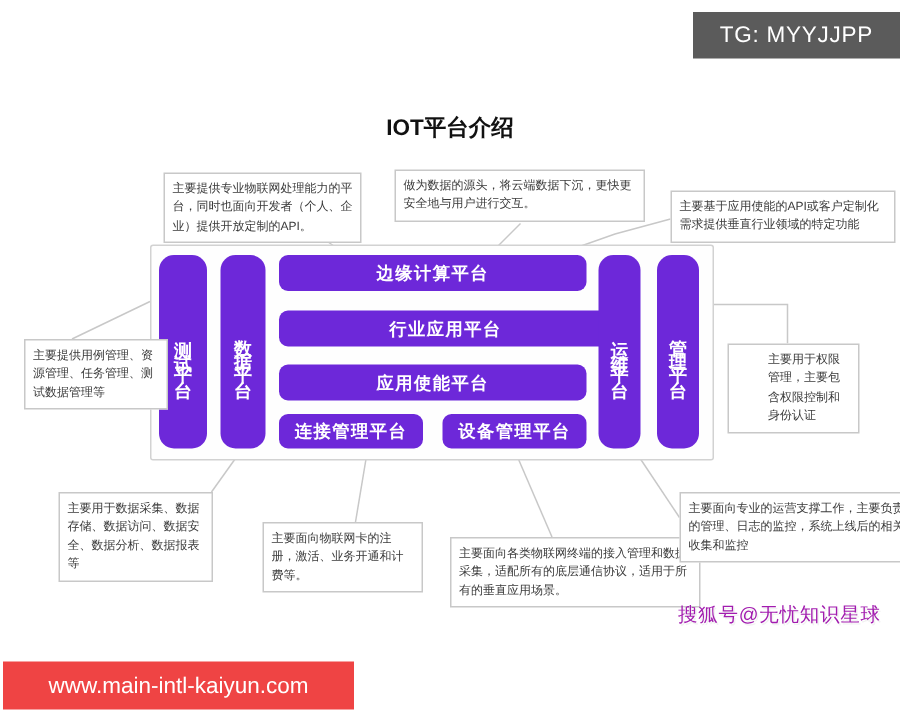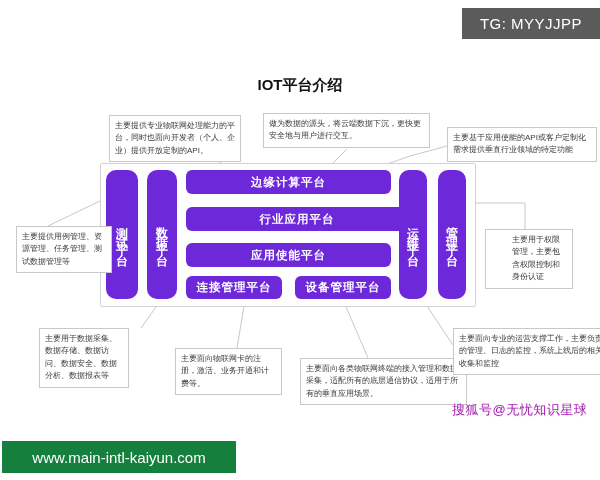--- a/index.html
+++ b/index.html
@@ -7,21 +7,21 @@
     width:600px;height:480px;position:relative;overflow:hidden;
     background:#ffffff;
     font-family:"Liberation Sans","DejaVu Sans",sans-serif;
     -webkit-font-smoothing:antialiased;
   }
   .abs{position:absolute;box-sizing:border-box;}
 
   
   .tg-badge{left:462px;top:8px;width:138px;height:31px;background:#5b5b5b;color:#fff;
     font-size:15px;display:flex;align-items:center;justify-content:center;letter-spacing:.5px;}
-  .url-bar{left:2px;top:441px;width:234px;height:32px;background:#15803d;color:#fff;
+  .url-bar{left:2px;top:441px;width:234px;height:32px;background:#ef4444;color:#fff;
     font-size:15px;display:flex;align-items:center;justify-content:center;}
   .sohu{left:452px;top:401px;width:148px;color:#a21caf;font-size:13px;font-weight:normal;
     text-shadow:1px 1px 0 #f2f2f2;letter-spacing:.5px;}
 
   
   .title{left:0;top:76px;width:100%;text-align:center;font-size:15px;font-weight:bold;color:#111;}
 
   
   .outer-box{left:100px;top:163px;width:376px;height:144px;border:1px solid #d2d2d2;
     background:#fefefe;border-radius:2px;}
@@ -44,21 +44,21 @@
   .bar-mgmt{left:438px;top:170px;width:28px;height:129px;}
 
   
   .note{background:#fff;border:1px solid #c8c8c8;color:#3a3a3a;font-size:8px;
     line-height:1.55;padding:4px 5px;text-align:left;}
   .note-top-left{left:85px;top:115px;width:132px;min-height:37px;margin-left:24px;}
   .note-top-middle{left:263px;top:113px;width:167px;min-height:35px;}
   .note-top-right{left:447px;top:127px;width:150px;min-height:30px;}
   .note-left{left:16px;top:226px;width:96px;min-height:41px;}
   .note-right{left:485px;top:229px;width:88px;min-height:40px;padding-left:26px;}
-  .note-bottom-left{left:39px;top:328px;width:90px;min-height:45px;}
+  .note-bottom-left{left:39px;top:328px;width:103px;min-height:45px;}
   .note-bottom-mid-left{left:175px;top:348px;width:107px;min-height:32px;}
   .note-bottom-middle{left:300px;top:358px;width:167px;min-height:45px;}
   .note-bottom-right{left:453px;top:328px;width:172px;min-height:45px;}
 
   .connectors{left:0;top:0;width:600px;height:480px;pointer-events:none;}
 </style>
 </head>
 <body>
 
 <div class="abs tg-badge">TG: MYYJJPP</div>

